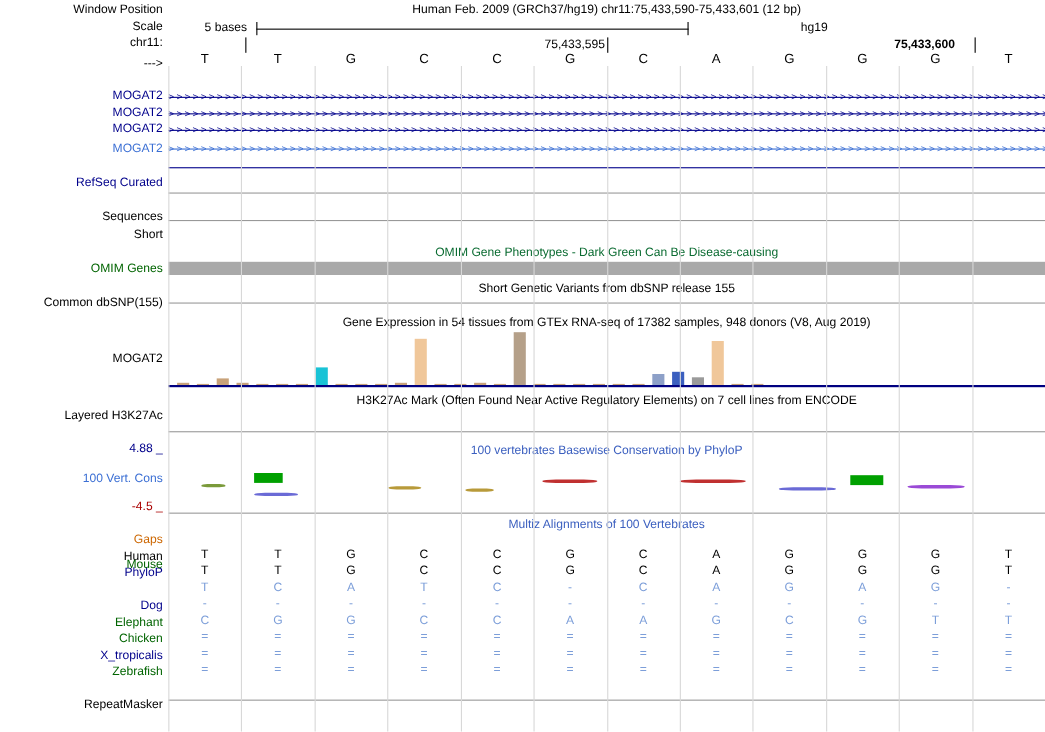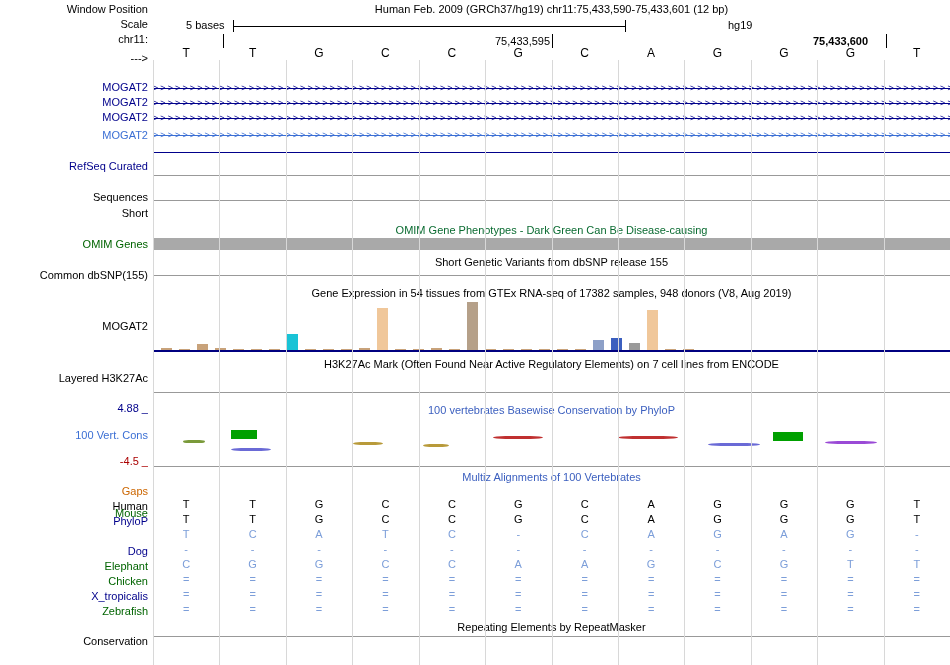--- a/index.html
+++ b/index.html
@@ -100,21 +100,21 @@
 
     <div class="lbl black" style="top:500px;">Human</div>
     <div class="lbl blue" style="top:515px;">PhyloP</div>
     <div class="lbl green" style="top:507px;">Mouse</div>
     <div class="lbl blue" style="top:545px;">Dog</div>
     <div class="lbl green" style="top:560px;">Elephant</div>
     <div class="lbl green" style="top:575px;">Chicken</div>
     <div class="lbl blue" style="top:590px;">X_tropicalis</div>
     <div class="lbl green" style="top:605px;margin-left:20px;">Zebrafish</div>
 
-    <div class="lbl black" style="top:635px;">Conservation</div>
+    <div class="lbl black" style="top:635px;">RepeatMasker</div>
   </div>
 
   <div class="track-area">
 
     <div class="center-title black" style="top:3px;">Human Feb. 2009 (GRCh37/hg19)   chr11:75,433,590-75,433,601 (12 bp)</div>
 
     <div class="ruler-txt" style="left:33px;top:19px;">5 bases</div>
     <div class="ruler-line" style="left:80px;top:26px;width:393px;height:1px;"></div>
     <div class="ruler-line" style="left:80px;top:20px;width:1px;height:12px;"></div>
     <div class="ruler-line" style="left:472px;top:20px;width:1px;height:12px;"></div>
@@ -318,21 +318,20 @@
         <div class="mz" style="left: 291.875px; top: 603px; color: rgb(124, 158, 217);">=</div>
         <div class="mz" style="left: 358.292px; top: 603px; color: rgb(124, 158, 217);">=</div>
         <div class="mz" style="left: 424.708px; top: 603px; color: rgb(124, 158, 217);">=</div>
         <div class="mz" style="left: 491.125px; top: 603px; color: rgb(124, 158, 217);">=</div>
         <div class="mz" style="left: 557.542px; top: 603px; color: rgb(124, 158, 217);">=</div>
         <div class="mz" style="left: 623.958px; top: 603px; color: rgb(124, 158, 217);">=</div>
         <div class="mz" style="left: 690.375px; top: 603px; color: rgb(124, 158, 217);">=</div>
         <div class="mz" style="left: 756.792px; top: 603px; color: rgb(124, 158, 217);">=</div>
       </div>
 
-    <div class="center-title black" style="top:621px;">Repeating Elements by RepeatMasker</div>
     <div class="hline gray" style="top:636px;"></div>
 
     <div id="gridlines">
         <div class="grid" style="left: 0px; top: 60px; height: 605px;"></div>
         <div class="grid" style="left: 66px; top: 60px; height: 605px;"></div>
         <div class="grid" style="left: 133px; top: 60px; height: 605px;"></div>
         <div class="grid" style="left: 199px; top: 60px; height: 605px;"></div>
         <div class="grid" style="left: 266px; top: 60px; height: 605px;"></div>
         <div class="grid" style="left: 332px; top: 60px; height: 605px;"></div>
         <div class="grid" style="left: 399px; top: 60px; height: 605px;"></div>

